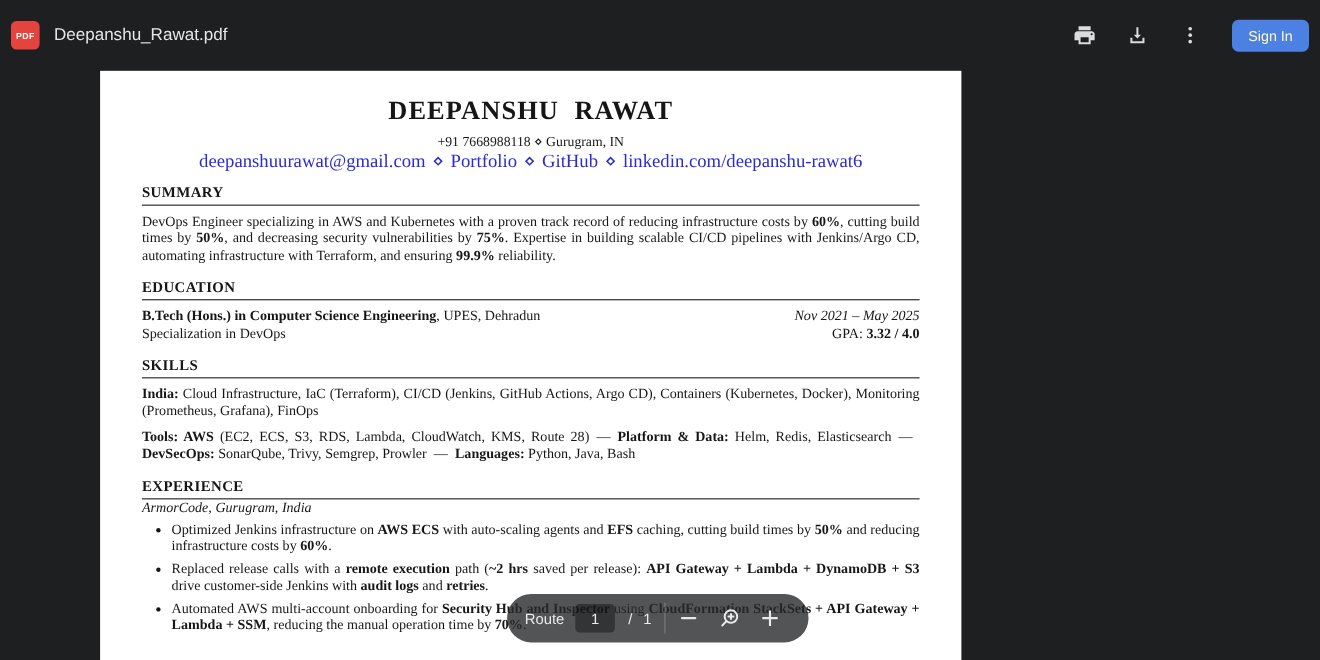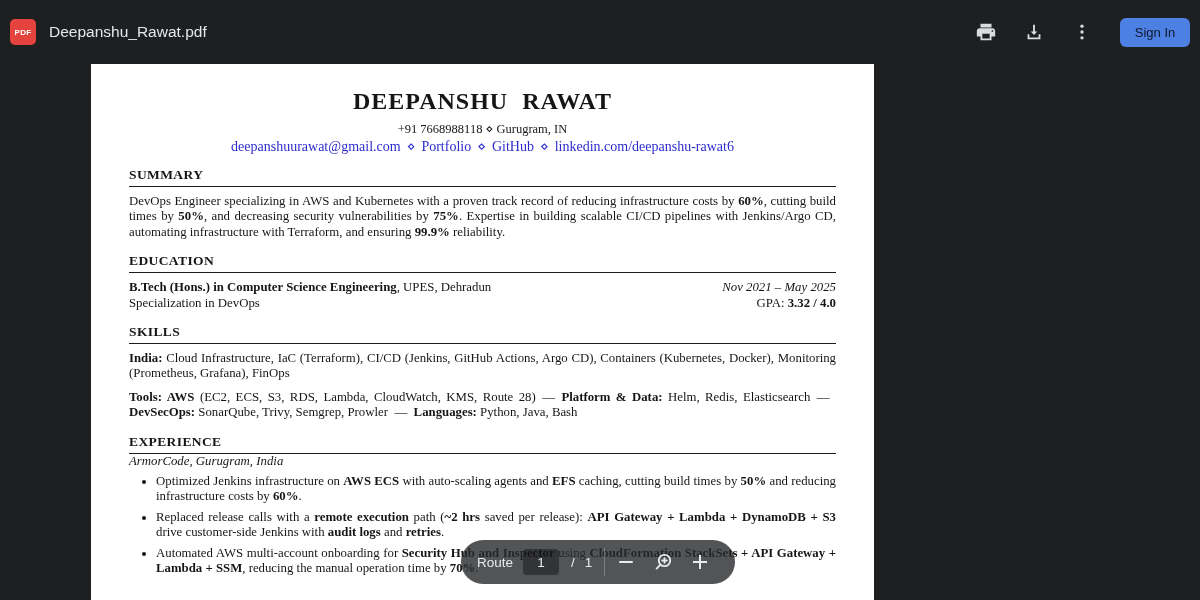--- a/index.html
+++ b/index.html
@@ -11,38 +11,38 @@
             background:#1e1f20; display:flex; align-items:center;
             justify-content:space-between; padding:0 10px; z-index:30; }
   .tb-left { display:flex; align-items:center; gap:13px; }
   .pdf-badge { width:26px; height:26px; border-radius:5px; background:#e5443e;
                color:#fff; font-size:8px; font-weight:bold; display:flex;
                align-items:center; justify-content:center; letter-spacing:.3px; }
   .filename { color:#e4e6e7; font-size:15.5px; }
   .tb-right { display:flex; align-items:center; }
   .icon-btn { background:none; border:none; width:48px; height:48px; display:flex;
               align-items:center; justify-content:center; cursor:pointer; }
-  .signin { margin-left:14px; width:70px; height:29px; background:#4d80e3; color:#0f172a;
+  .signin { margin-left:14px; width:70px; height:29px; background:#4d80e3; color:#fef9c3;
             border:none; border-radius:6px; font-size:13px; font-weight:500;
             font-family:"Liberation Sans", sans-serif; cursor:pointer; }
 
   
   .canvas { position:absolute; left:0; top:64px; width:964px; height:536px;
             background:#1e1f20; overflow:hidden; }
   .page { position:absolute; left:91px; top:0; width:783px; height:1100px;
           background:#ffffff; }
 
   
   .doc { padding:22px 38px 0 38px; font-family:"Liberation Serif", serif;
          color:#161616; font-size:12.8px; line-height:15.4px; }
   .doc .b { font-weight:bold; } .doc .i { font-style:italic; }
   .r-name { text-align:center; font-size:24px; font-weight:bold; line-height:30px;
             letter-spacing:1px; word-spacing:7px; }
   .r-contact { text-align:center; font-size:12.5px; line-height:16px; margin-top:5px; }
-  .r-links { text-align:center; font-size:14px; line-height:16px; margin-top:2px;
+  .r-links { text-align:center; font-size:17px; line-height:16px; margin-top:2px;
              color:#2b2bd0; }
   .r-links .lnk { color:#2b2bd0; cursor:pointer; }
   .r-links .sep { margin:0 6px; }
   .sec-h { margin-top:12px; font-size:13.5px; font-weight:bold; letter-spacing:.4px;
            line-height:16px; padding-bottom:3px; border-bottom:1.6px solid #1c1c1c; }
   .sec-h.mt { margin-top:13px; }
   .para { margin-top:7px; text-align:justify; }
   .para.mt8 { margin-top:8px; }
   .row { margin-top:7px; display:flex; justify-content:space-between; }
   .row.tight { margin-top:0; }

